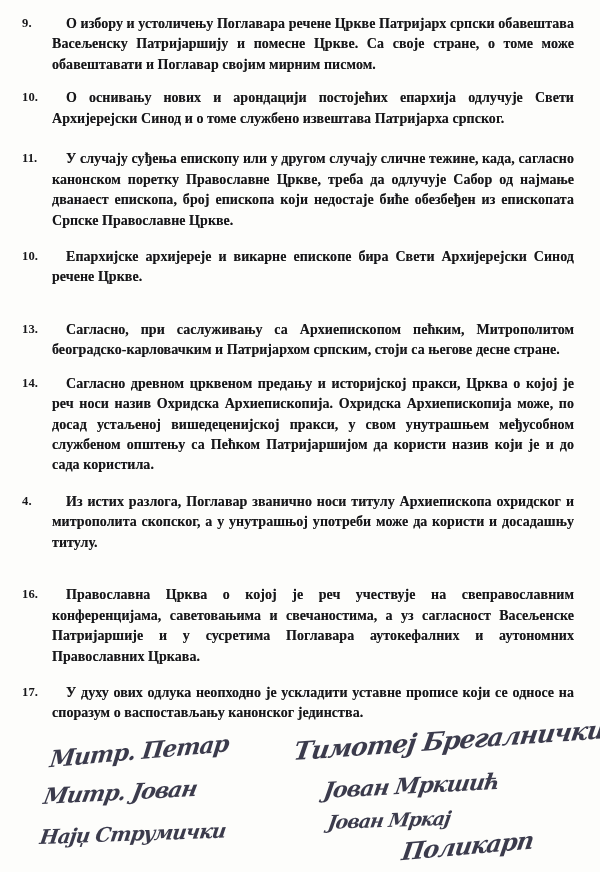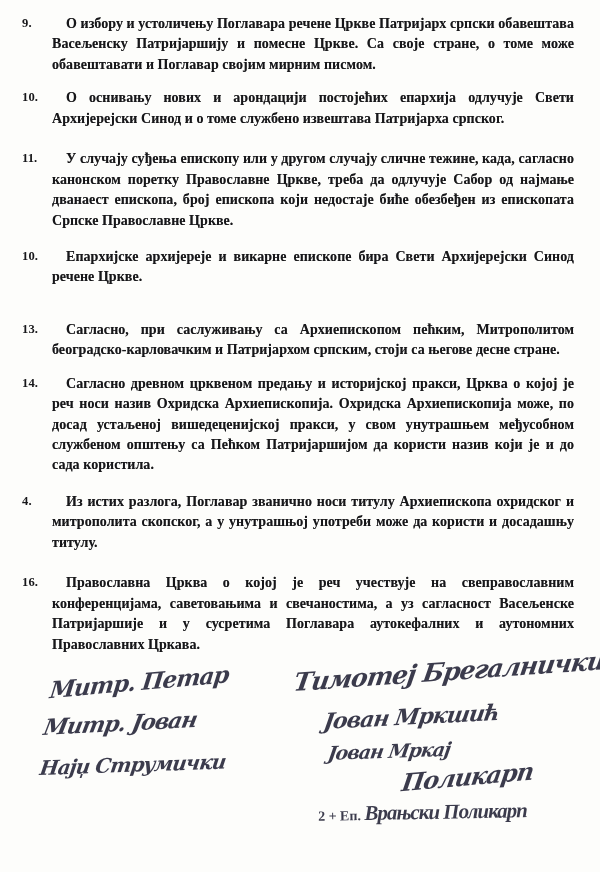--- a/index.html
+++ b/index.html
@@ -119,25 +119,29 @@
     <div class="clause" style="margin-top:0">
       <div class="clause-num">14.</div>
       <div class="clause-text">Сагласно древном црквеном предању и историјској пракси, Црква о којој је реч носи назив Охридска Архиепископија. Охридска Архиепископија може, по досад устаљеној вишедеценијској пракси, у свом унутрашњем међусобном службеном општењу са Пећком Патријаршијом да користи назив који је и до сада користила.</div>
     </div>
 
     <div class="clause" style="margin-top:16px">
       <div class="clause-num">4.</div>
       <div class="clause-text">Из истих разлога, Поглавар званично носи титулу Архиепископа охридског и митрополита скопског, а у унутрашњој употреби може да користи и досадашњу титулу.</div>
     </div>
 
-    <div class="clause" style="margin-top:20px">
+    <div class="clause" style="margin-top:32px">
       <div class="clause-num">16.</div>
       <div class="clause-text">Православна Црква о којој је реч учествује на свеправославним конференцијама, саветовањима и свечаностима, а уз сагласност Васељенске Патријаршије и у сусретима Поглавара аутокефалних и аутономних Православних Цркава.</div>
     </div>
 
+    <div class="clause" style="margin-top:16px">
+      <div class="clause-num">17.</div>
+      <div class="clause-text">У духу ових одлука неопходно је ускладити уставне прописе који се односе на споразум о васпостављању канонског јединства.</div>
+    </div>
 
     <div class="signatures">
       <div class="sig sig-ink s1">Митр. Петар</div>
       <div class="sig sig-ink s2">Митр. Јован</div>
       <div class="sig sig-ink s3">Најџ Струмички</div>
       <div class="sig sig-ink s4">Тимотеј Брегалнички</div>
       <div class="sig sig-ink s5">Јован Мркшић</div>
       <div class="sig sig-ink s6">Јован Мркај</div>
       <div class="sig sig-ink s7">Поликарп</div>
       <div class="sig s8">

